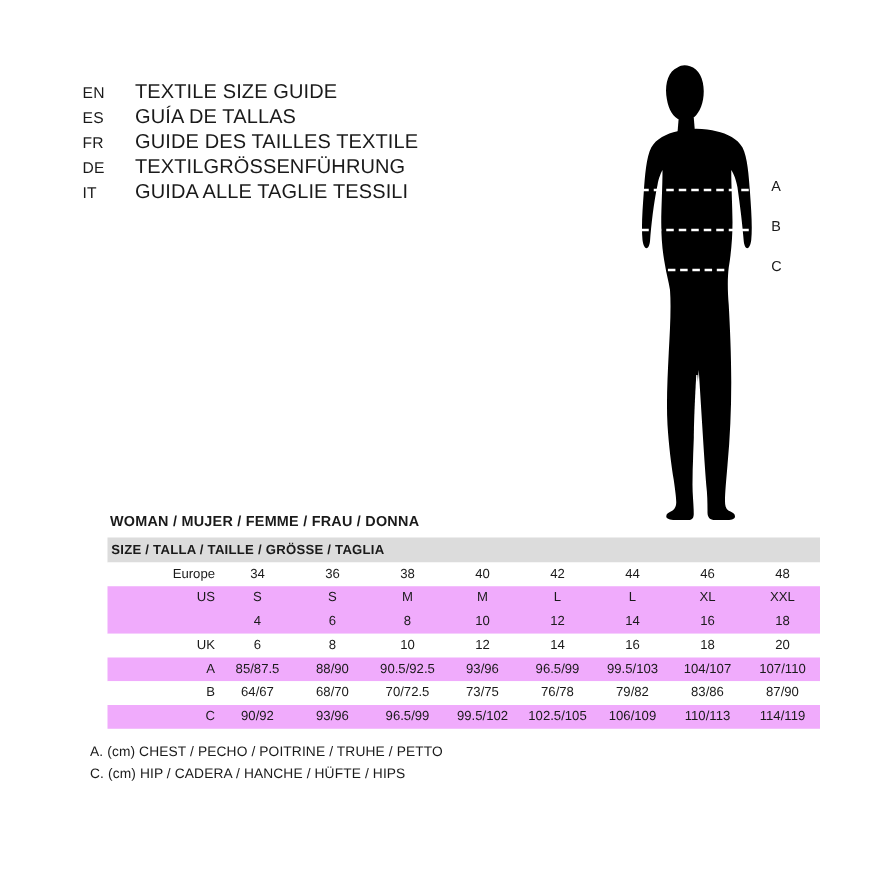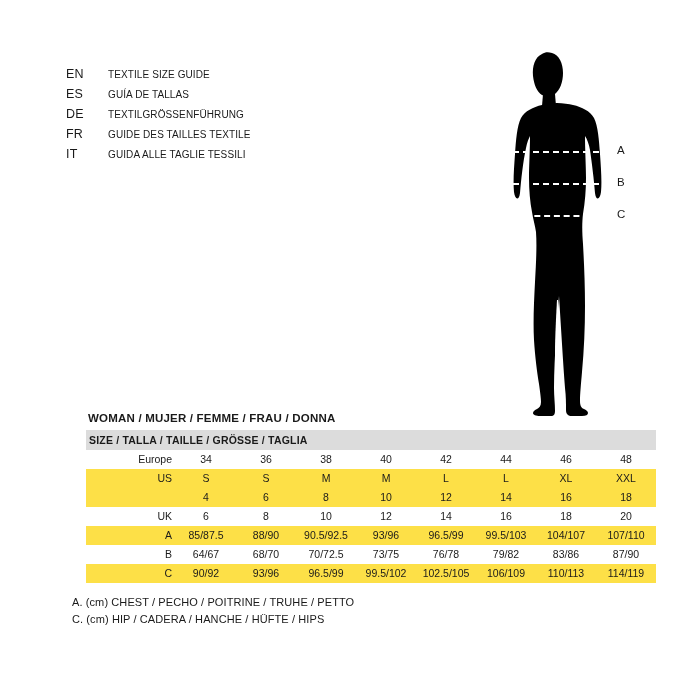--- a/index.html
+++ b/index.html
@@ -33,21 +33,21 @@
     height: 20px;
     line-height: 20px;
   }
   .title-lang {
     width: 42px;
     font-size: 12.5px;
     letter-spacing: 0.2px;
     color: #1a1a1a;
   }
   .title-text {
-    font-size: 10px;
+    font-size: 16px;
     letter-spacing: 0.1px;
     color: #1a1a1a;
   }
 
   
   .figure-wrap {
     position: absolute;
     left: 455px;
     top: 50px;
     width: 210px;
@@ -103,21 +103,21 @@
   }
   td.label-col {
     width: 82px;
     text-align: right;
     padding-left: 3px;
   }
   td.val {
     text-align: center;
   }
   tr.row-grey td {
-    background: #fde047;
+    background: #f0abfc;
   }
   tr.row-white td {
     background: #ffffff;
   }
   .head-strip {
     background: #dcdcdc;
     font-size: 10.5px;
     font-weight: bold;
     padding: 4px 4px 4px 3px;
     letter-spacing: 0.2px;
@@ -145,26 +145,26 @@
   <div class="title-block">
     <div class="title-row">
       <span class="title-lang">EN</span>
       <span class="title-text">TEXTILE SIZE GUIDE</span>
     </div>
     <div class="title-row">
       <span class="title-lang">ES</span>
       <span class="title-text">GUÍA DE TALLAS</span>
     </div>
     <div class="title-row">
+      <span class="title-lang">FR</span>
+      <span class="title-text">GUIDE DES TAILLES TEXTILE</span>
+    </div>
+    <div class="title-row">
       <span class="title-lang">DE</span>
       <span class="title-text">TEXTILGRÖSSENFÜHRUNG</span>
-    </div>
-    <div class="title-row">
-      <span class="title-lang">FR</span>
-      <span class="title-text">GUIDE DES TAILLES TEXTILE</span>
     </div>
     <div class="title-row">
       <span class="title-lang">IT</span>
       <span class="title-text">GUIDA ALLE TAGLIE TESSILI</span>
     </div>
   </div>
 
   <div class="figure-wrap">
 
     <svg class="figure-svg" viewBox="0 0 130 370" preserveAspectRatio="none">

